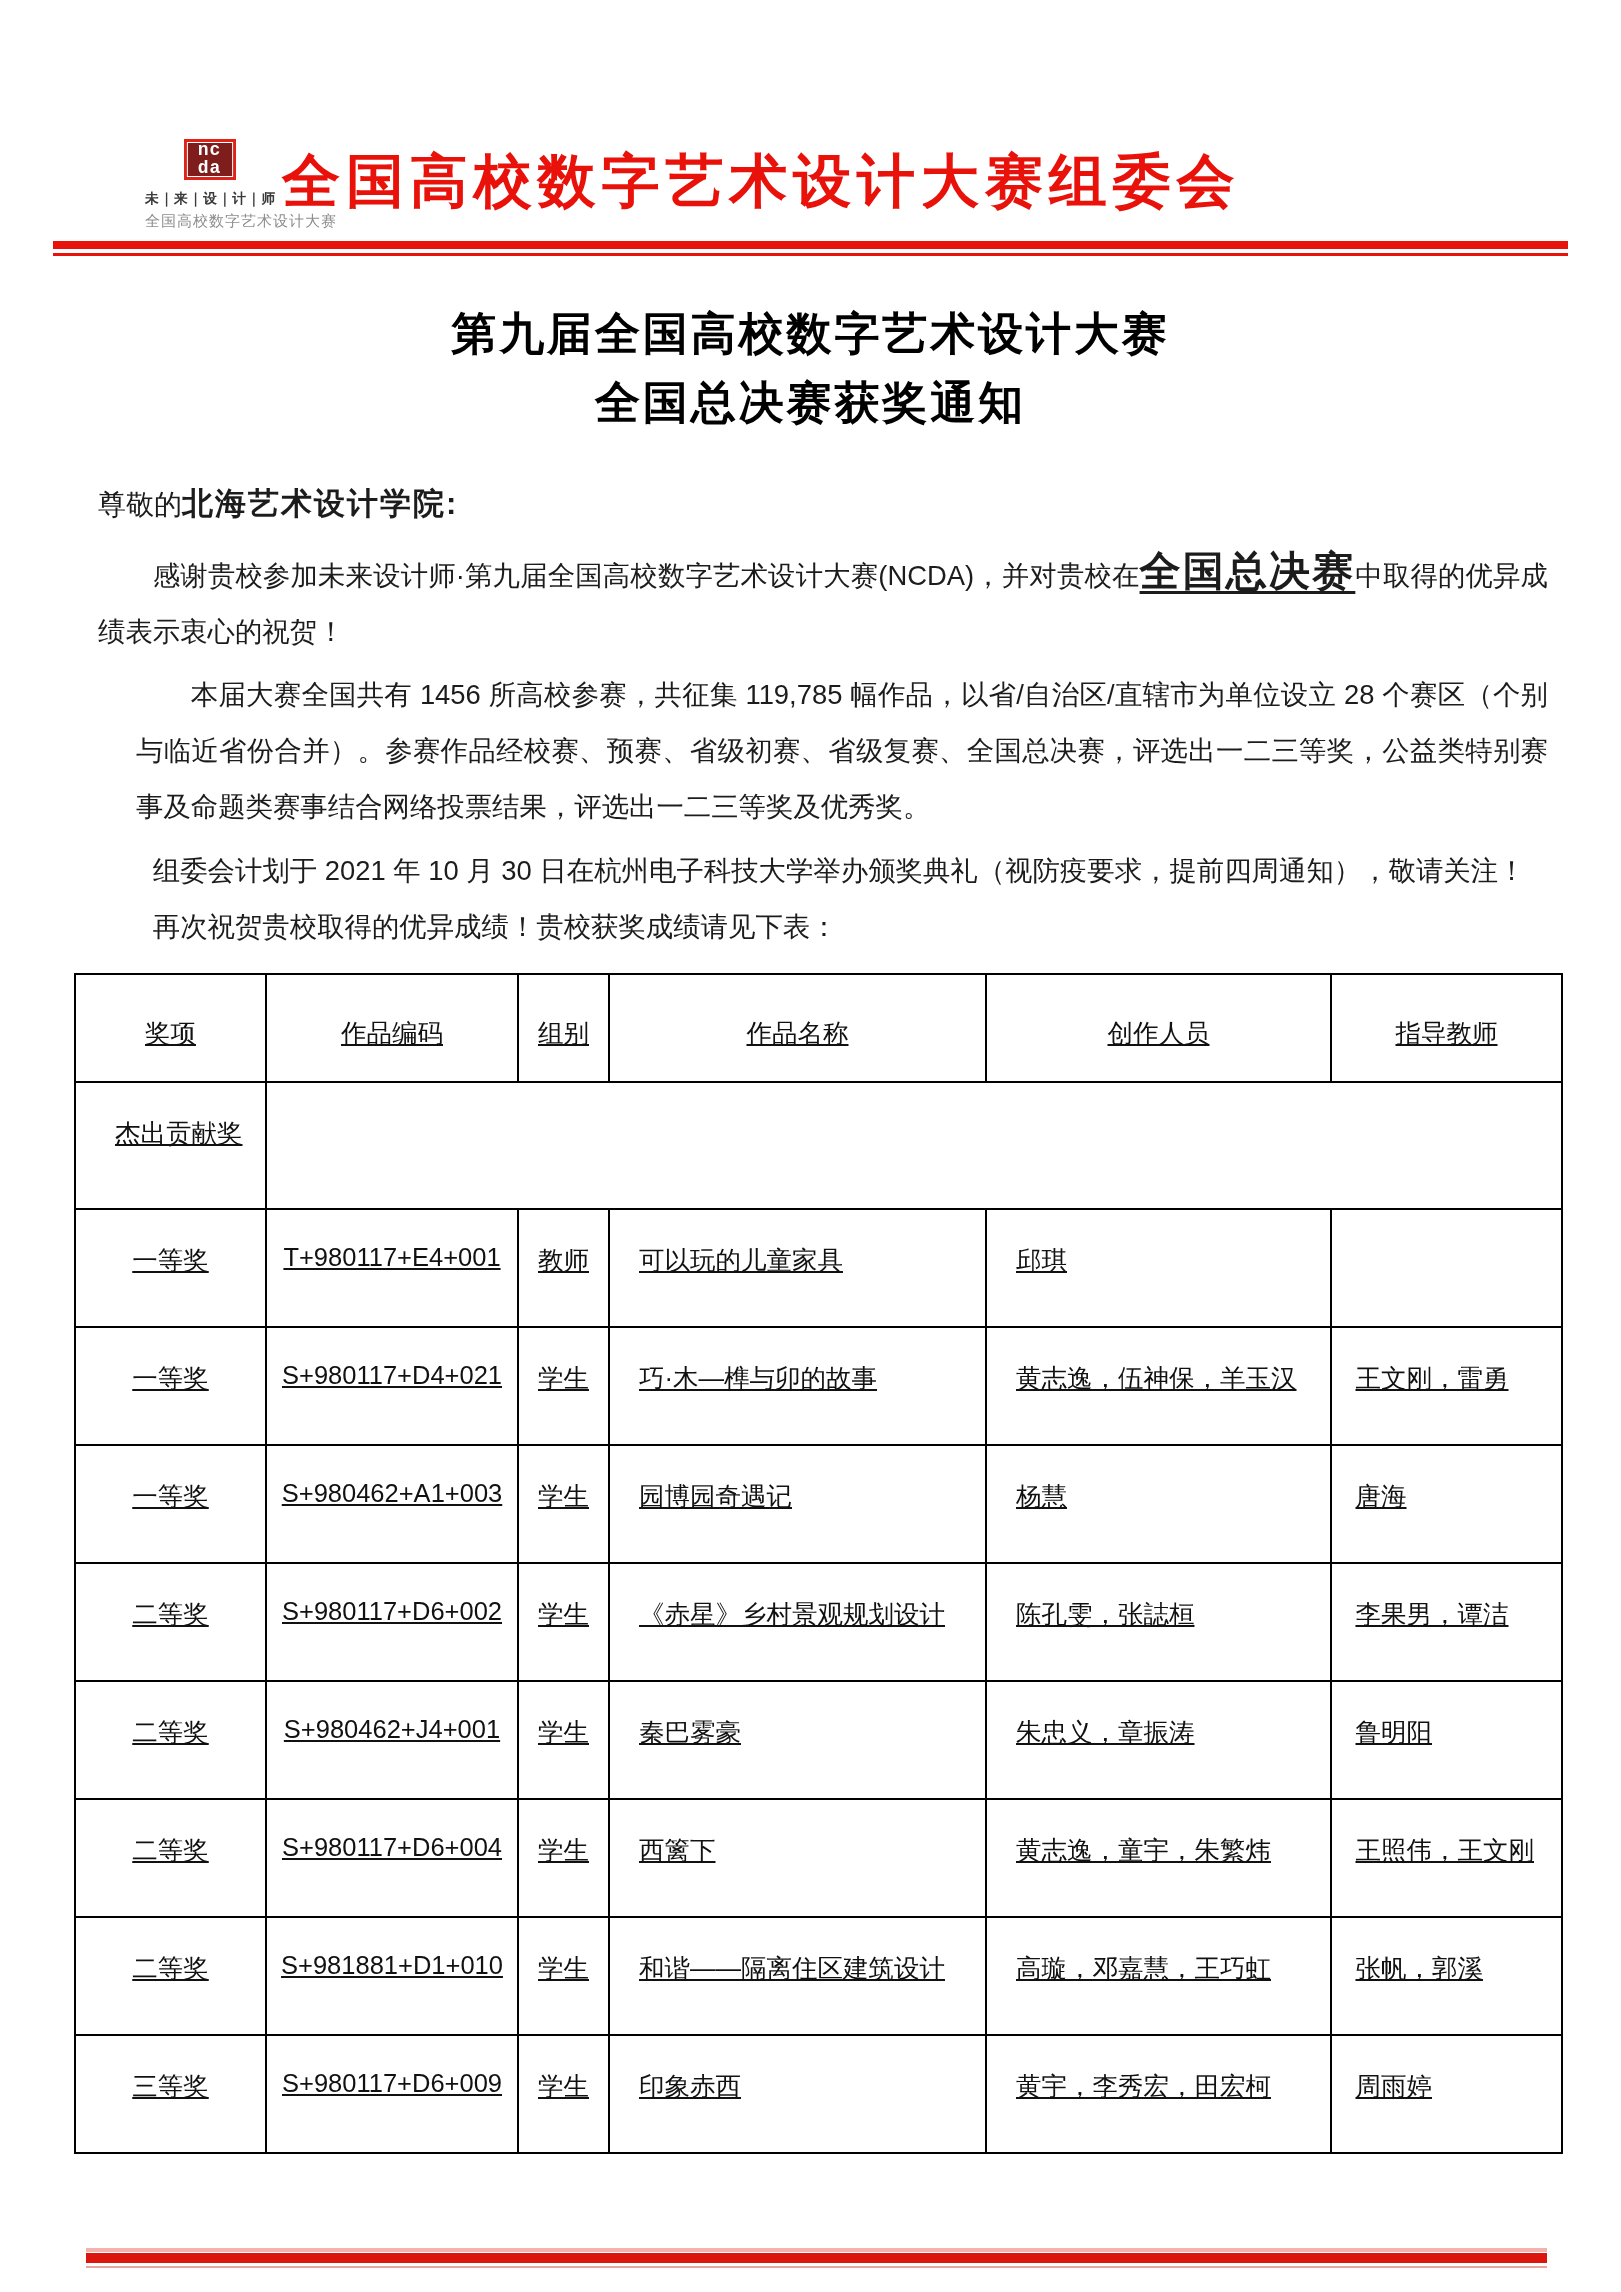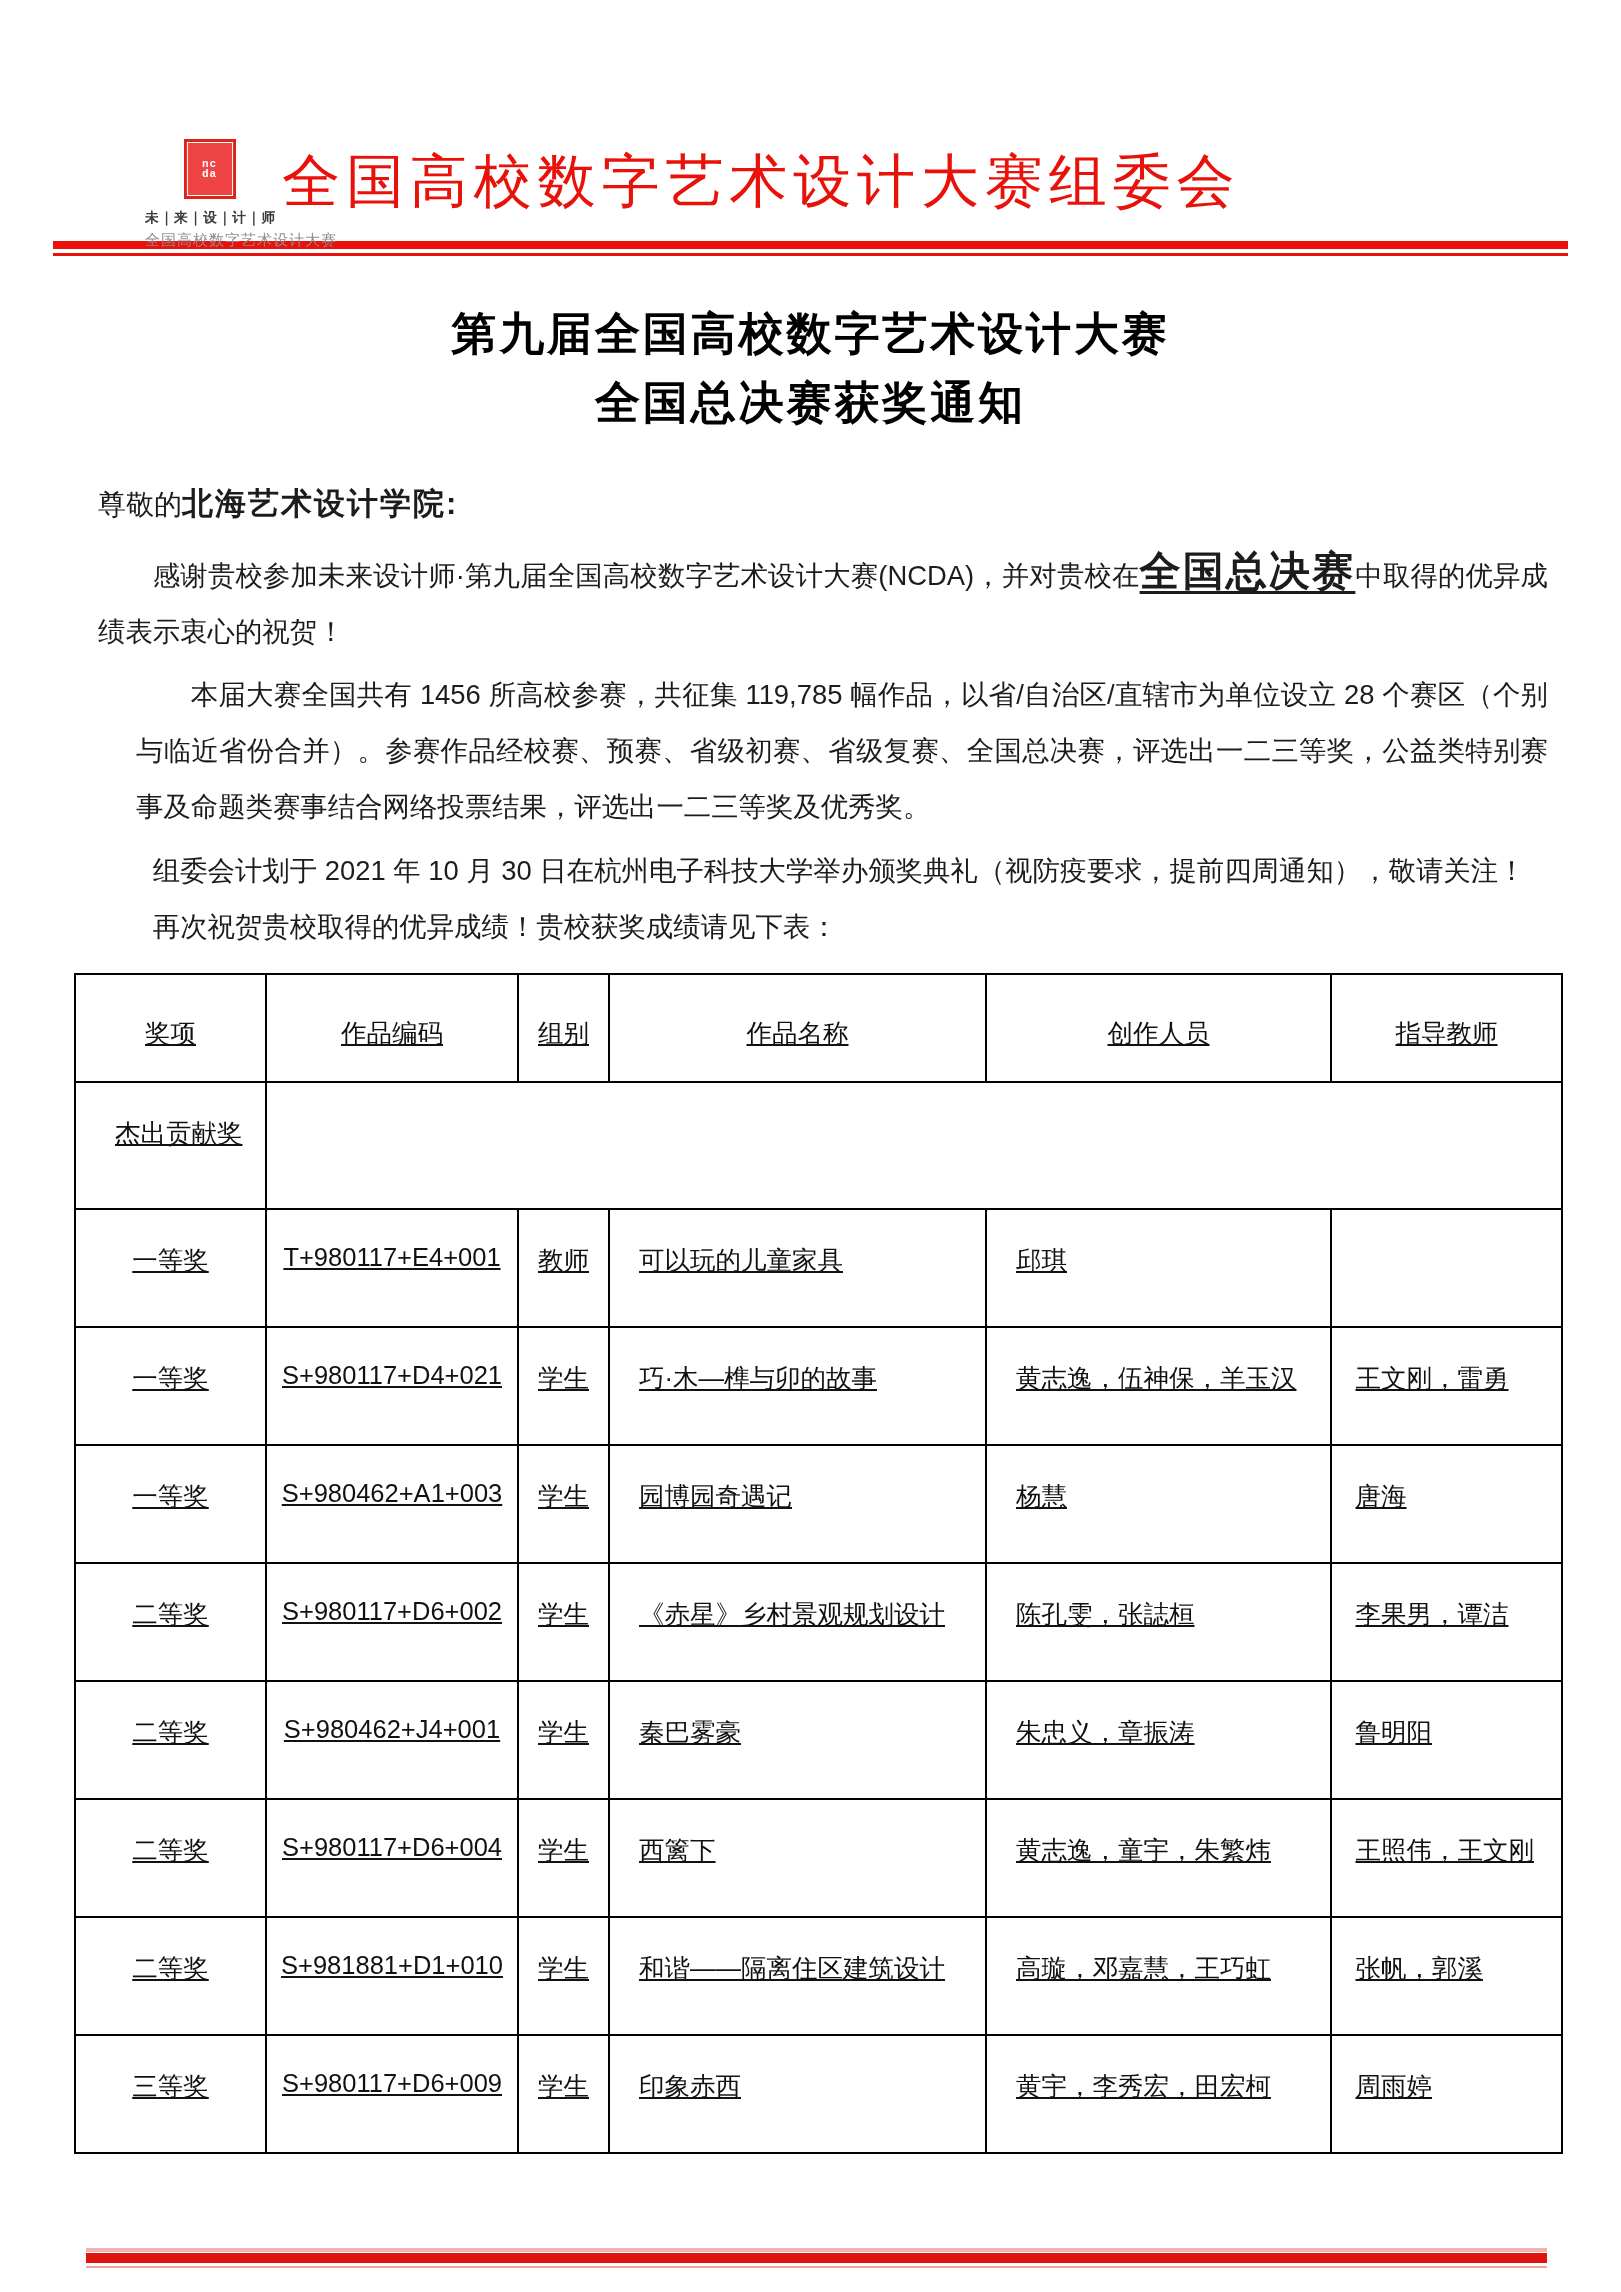--- a/index.html
+++ b/index.html
@@ -9,33 +9,33 @@
     position:relative;
     font-family:"Liberation Sans", sans-serif;
     color:#1c1c1c;
   }
   .page { position:relative; width:1621px; height:2293px; overflow:hidden; }
 
   
   .header { position:relative; height:241px; }
   .brand { position:absolute; left:145px; top:139px; width:129px; text-align:center; }
   .logo-square {
-    width:52px; height:60px; margin:0 auto;
-    background:#ef4444;
+    width:52px; height:41px; margin:0 auto;
+    background:#7f1d1d;
     box-shadow: inset 0 0 0 2.9px #e02318, inset 0 0 0 3.9px #ffffff;
     display:flex; flex-direction:column; align-items:center; justify-content:center;
     color:#ffffff; font-family:"Liberation Mono", monospace;
-    font-weight:bold; font-size:11px; line-height:0.95; letter-spacing:1px;
+    font-weight:bold; font-size:18px; line-height:0.95; letter-spacing:1px;
   }
   .brand-line1 { margin-top:9.8px; font-size:13.7px; font-weight:bold; color:#3a3a3a; letter-spacing:1px; white-space:nowrap; }
   .brand-line2 { margin-top:3.9px; font-size:15px; color:#8d8d8d; letter-spacing:1px; white-space:nowrap; }
   .org-title {
     position:absolute; left:282px; top:143px;
     font-family:"Liberation Serif", serif;
-    font-size:58px; font-weight:normal; color:#e8120b;
+    font-size:58px; font-weight:bold; color:#e8120b;
     letter-spacing:5.9px; white-space:nowrap;
   }
   .rule-thick { height:7.8px; background:#e8120b; margin:0 53px; }
   .rule-thin  { height:2.9px; background:#e8120b; margin:3.9px 53px 0; }
 
   
   .doc-title { margin-top:43px; text-align:center; font-weight:bold; font-size:45px; letter-spacing:2.9px; line-height:1.55; color:#000; }
 
   
   .content { padding:0 73px 0 98px; }

